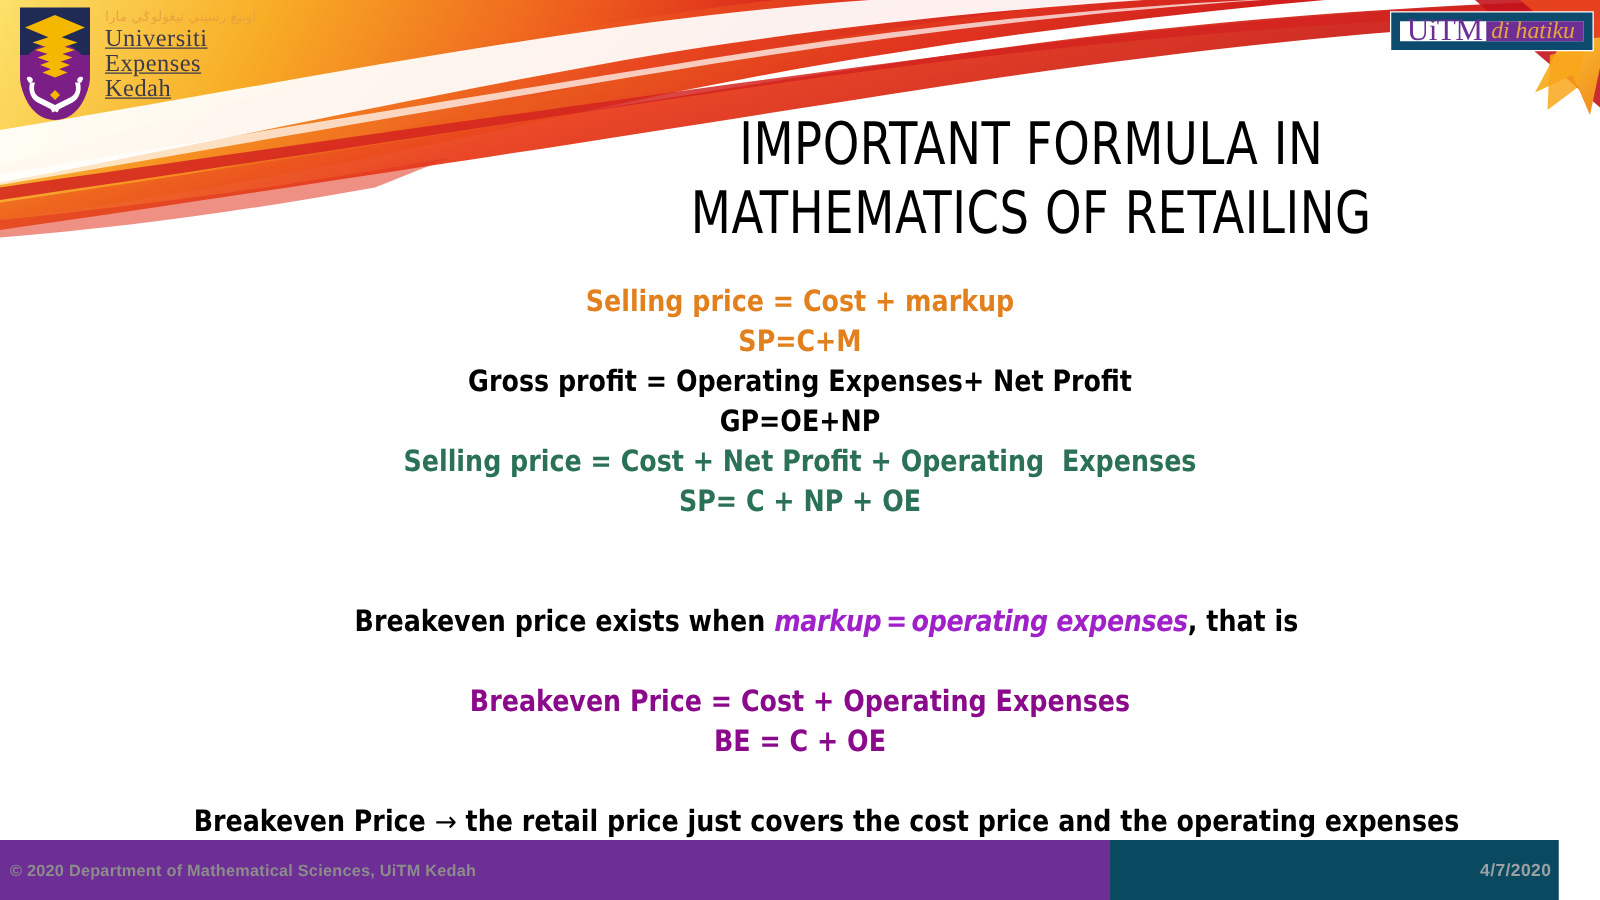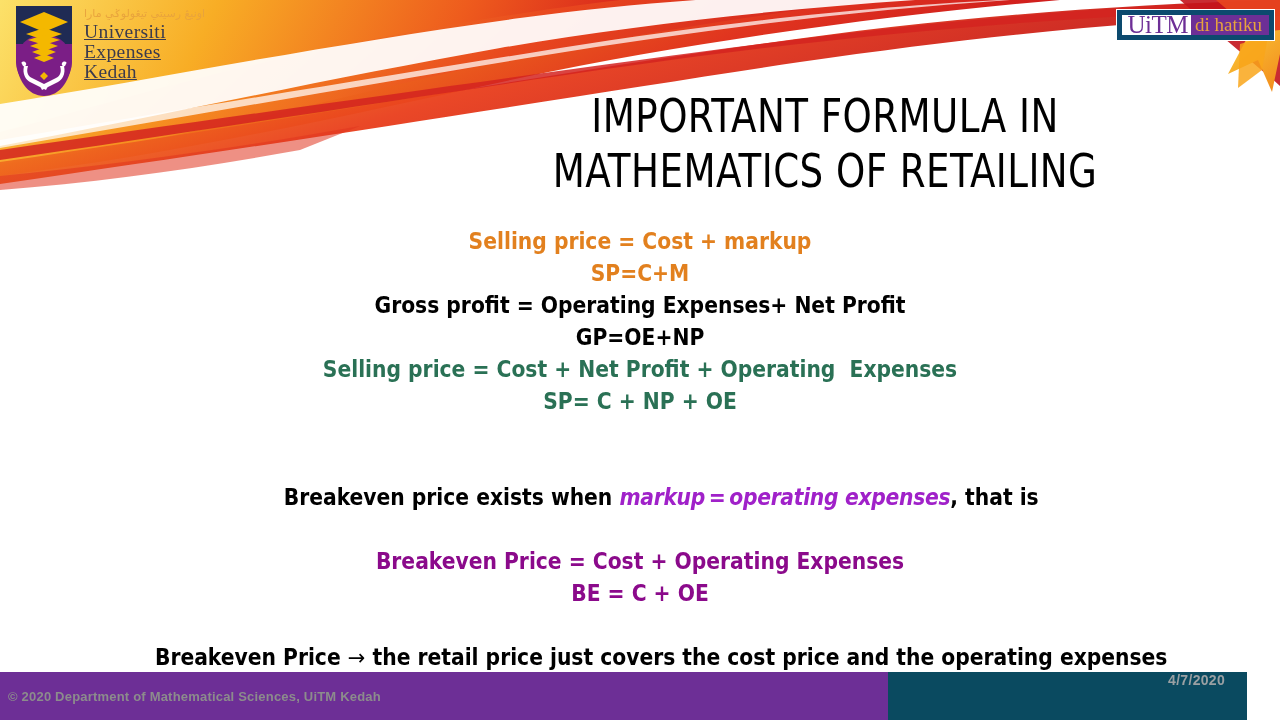--- a/index.html
+++ b/index.html
@@ -55,37 +55,37 @@
   .uni-name span { display:block; white-space:nowrap; }
   .uni-name .l1 { font-size:19.5px; }
   .uni-name .l2 { font-size:19.5px; }
   .uni-name .l3 { font-size:19.5px; }
 
   
   .dihatiku {
     position:absolute; right:6px; top:10px;
     height:30px;
     display:flex; align-items:stretch;
-    border:5px solid #0c4a6e;
+    border:7px solid #0c4a6e;
     background:#ffffff;
     box-shadow:0 0 0 1px #ffffff;
     z-index:4;
   }
   .dihatiku .uitm {
     font-family:"Liberation Serif", serif;
     color:#6d2f96;
     font-size:25px; line-height:28px;
     padding:0 3px 0 5px;
     letter-spacing:-.5px;
     display:flex; align-items:center;
   }
   .dihatiku .tag {
     background:#6d2f96; color:#E8A33D;
     font-family:"Liberation Serif", serif;
-    font-size:19px;
+    font-style:italic; font-size:19px;
     padding:0 7px 0 4px;
     display:flex; align-items:center;
   }
 
   
   .title {
     position:absolute; left:430px; top:88px; width:790px;
     text-align:center;
     font-family:"DejaVu Sans Condensed","Liberation Sans Narrow","Liberation Sans", sans-serif;
     font-size:47px; line-height:55px;
@@ -129,22 +129,22 @@
 
   
   .footer { position:absolute; left:0; bottom:0; width:1247px; height:48px; display:flex; }
   .footer-left {
     width:888px; background:#6d2f96;
     display:flex; align-items:center;
     padding-left:8px;
   }
   .footer-right {
     flex:1; background:#0A4A60;
-    display:flex; justify-content:flex-end;
-    padding-right:22px;
+    display:flex; align-items:center; justify-content:flex-end;
+    padding-right:6px;
   }
   .footer-text {
     font-family:"Liberation Sans", sans-serif;
     font-weight:bold; font-size:13px;
     color:#8C8C8C; letter-spacing:.2px;
   }
   .footer-date {
     font-family:"Liberation Sans", sans-serif;
     font-weight:bold; font-size:14px;
     color:#9AA0A3; letter-spacing:.3px;

